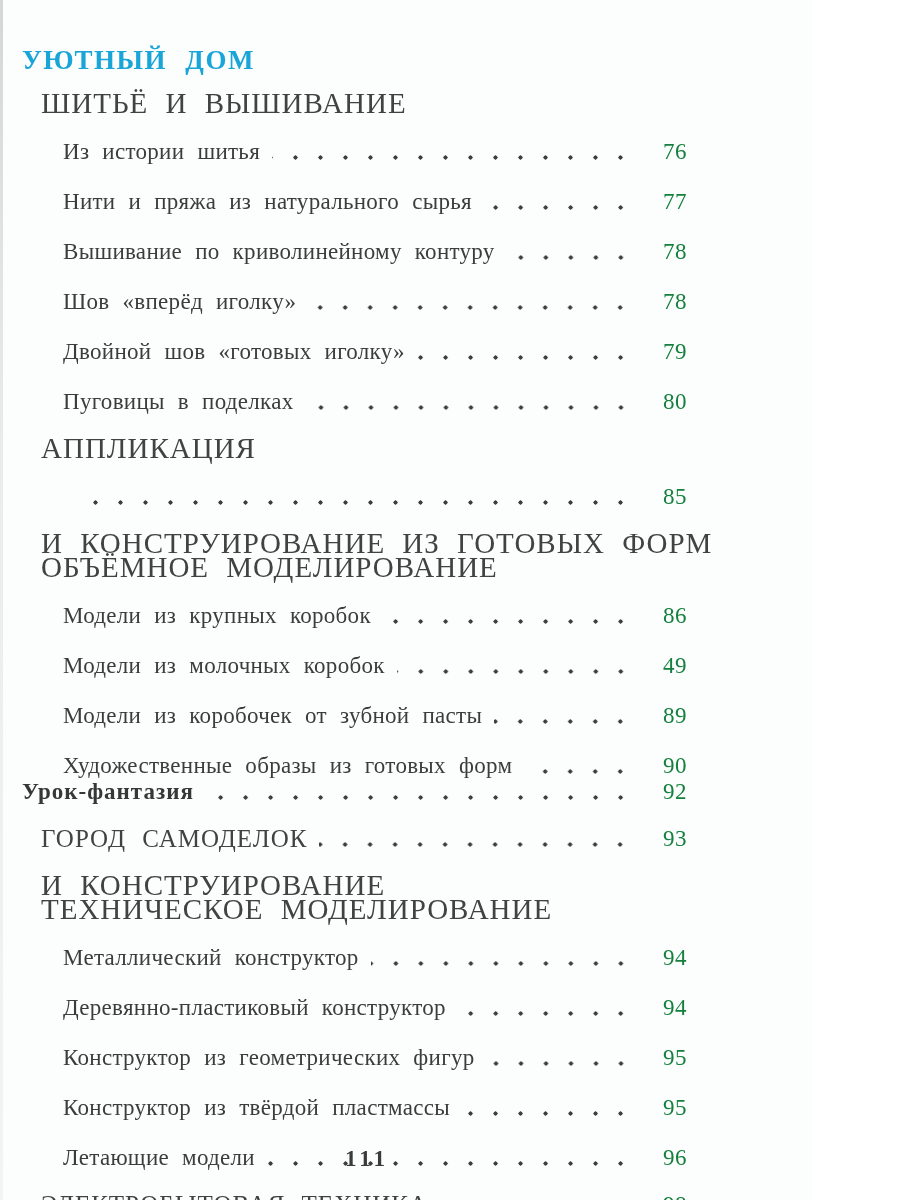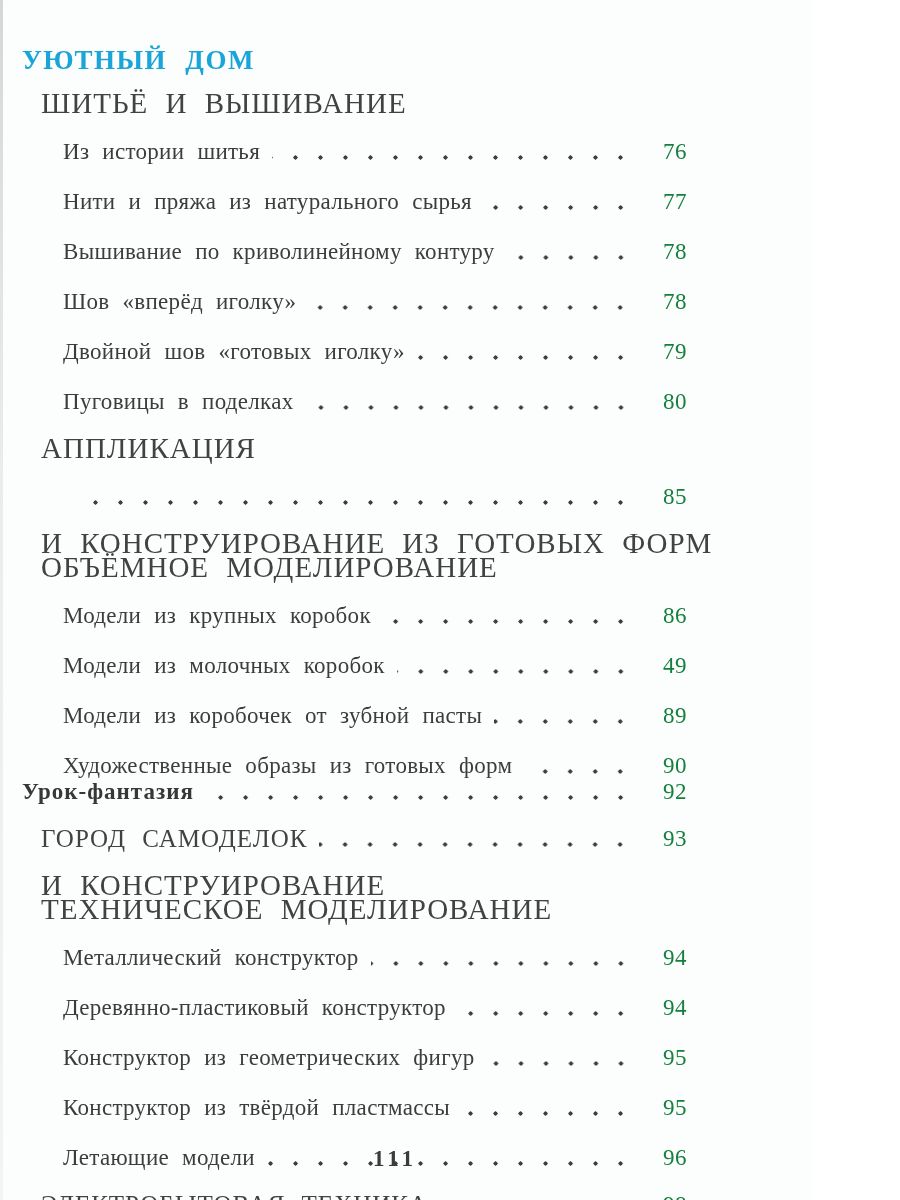--- a/index.html
+++ b/index.html
@@ -92,21 +92,20 @@
     min-width: 48px;
     text-align: right;
     color: #15803d;
     letter-spacing: 0.5px;
   }
   .folio {
     position: absolute;
     top: 1146px;
     left: 345px;
     width: 100px;
-    text-align: center;
     font-size: 23px;
     font-weight: bold;
     letter-spacing: 4px;
     color: #3b3b3b;
   }
 </style>
 </head>
 <body>
 
 <div class="page">

